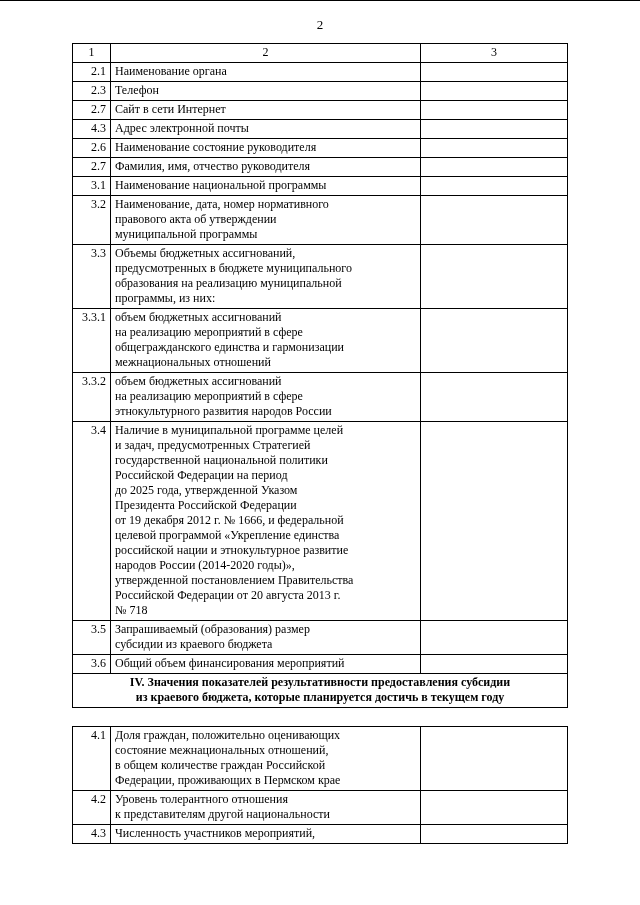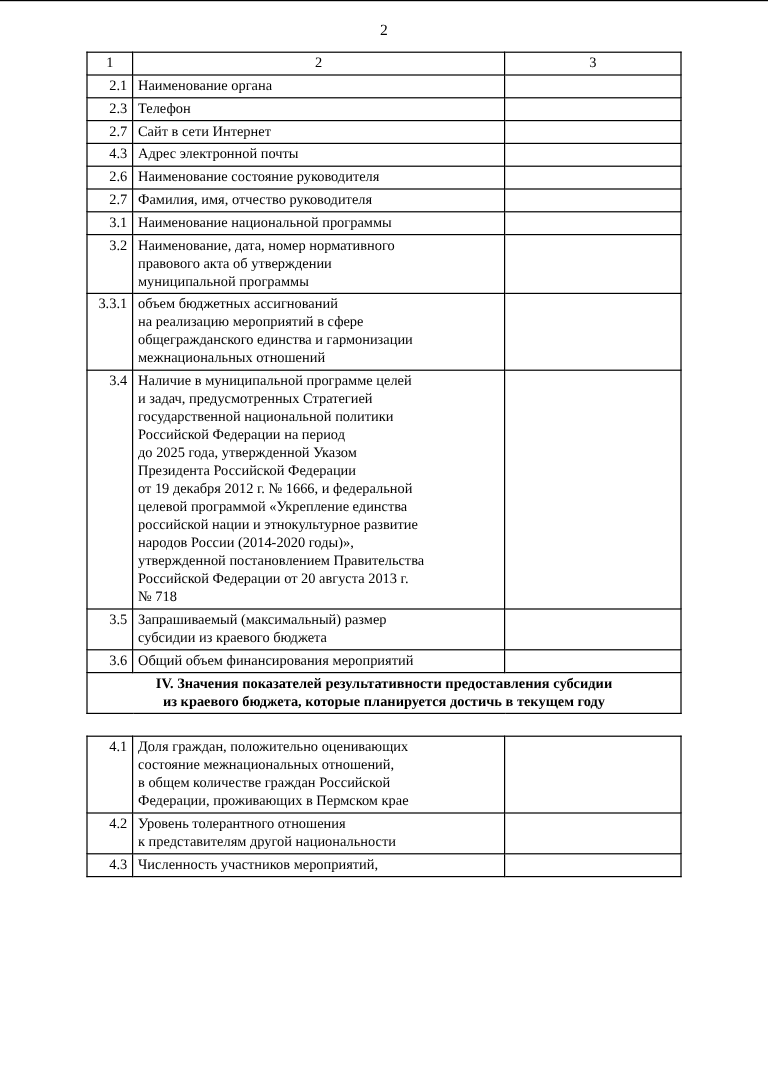--- a/index.html
+++ b/index.html
@@ -121,25 +121,40 @@
           <td class="value-cell"></td>
         </tr>
         <tr>
           <td class="num-cell">3.2</td>
           <td class="label-cell">Наименование, дата, номер нормативного
 правового акта об утверждении
 муниципальной программы</td>
           <td class="value-cell"></td>
         </tr>
         <tr>
+          <td class="num-cell">3.3</td>
+          <td class="label-cell">Объемы бюджетных ассигнований,
+предусмотренных в бюджете муниципального
+образования на реализацию муниципальной
+программы, из них:</td>
+          <td class="value-cell"></td>
+        </tr>
+        <tr>
           <td class="num-cell">3.3.1</td>
           <td class="label-cell">объем бюджетных ассигнований
 на реализацию мероприятий в сфере
 общегражданского единства и гармонизации
 межнациональных отношений</td>
+          <td class="value-cell"></td>
+        </tr>
+        <tr>
+          <td class="num-cell">3.3.2</td>
+          <td class="label-cell">объем бюджетных ассигнований
+на реализацию мероприятий в сфере
+этнокультурного развития народов России</td>
           <td class="value-cell"></td>
         </tr>
         <tr>
           <td class="num-cell">3.4</td>
           <td class="label-cell">Наличие в муниципальной программе целей
 и задач, предусмотренных Стратегией
 государственной национальной политики
 Российской Федерации на период
 до 2025 года, утвержденной Указом
 Президента Российской Федерации
@@ -147,21 +162,21 @@
 целевой программой «Укрепление единства
 российской нации и этнокультурное развитие
 народов России (2014-2020 годы)»,
 утвержденной постановлением Правительства
 Российской Федерации от 20 августа 2013 г.
 № 718</td>
           <td class="value-cell"></td>
         </tr>
         <tr>
           <td class="num-cell">3.5</td>
-          <td class="label-cell">Запрашиваемый (максимальный) размер
+          <td class="label-cell">Запрашиваемый (образования) размер
 субсидии из краевого бюджета</td>
           <td class="value-cell"></td>
         </tr>
         <tr>
           <td class="num-cell">3.6</td>
           <td class="label-cell">Общий объем финансирования мероприятий</td>
           <td class="value-cell"></td>
         </tr>
         <tr>
           <td colspan="3" class="section-title">IV. Значения показателей результативности предоставления субсидии

